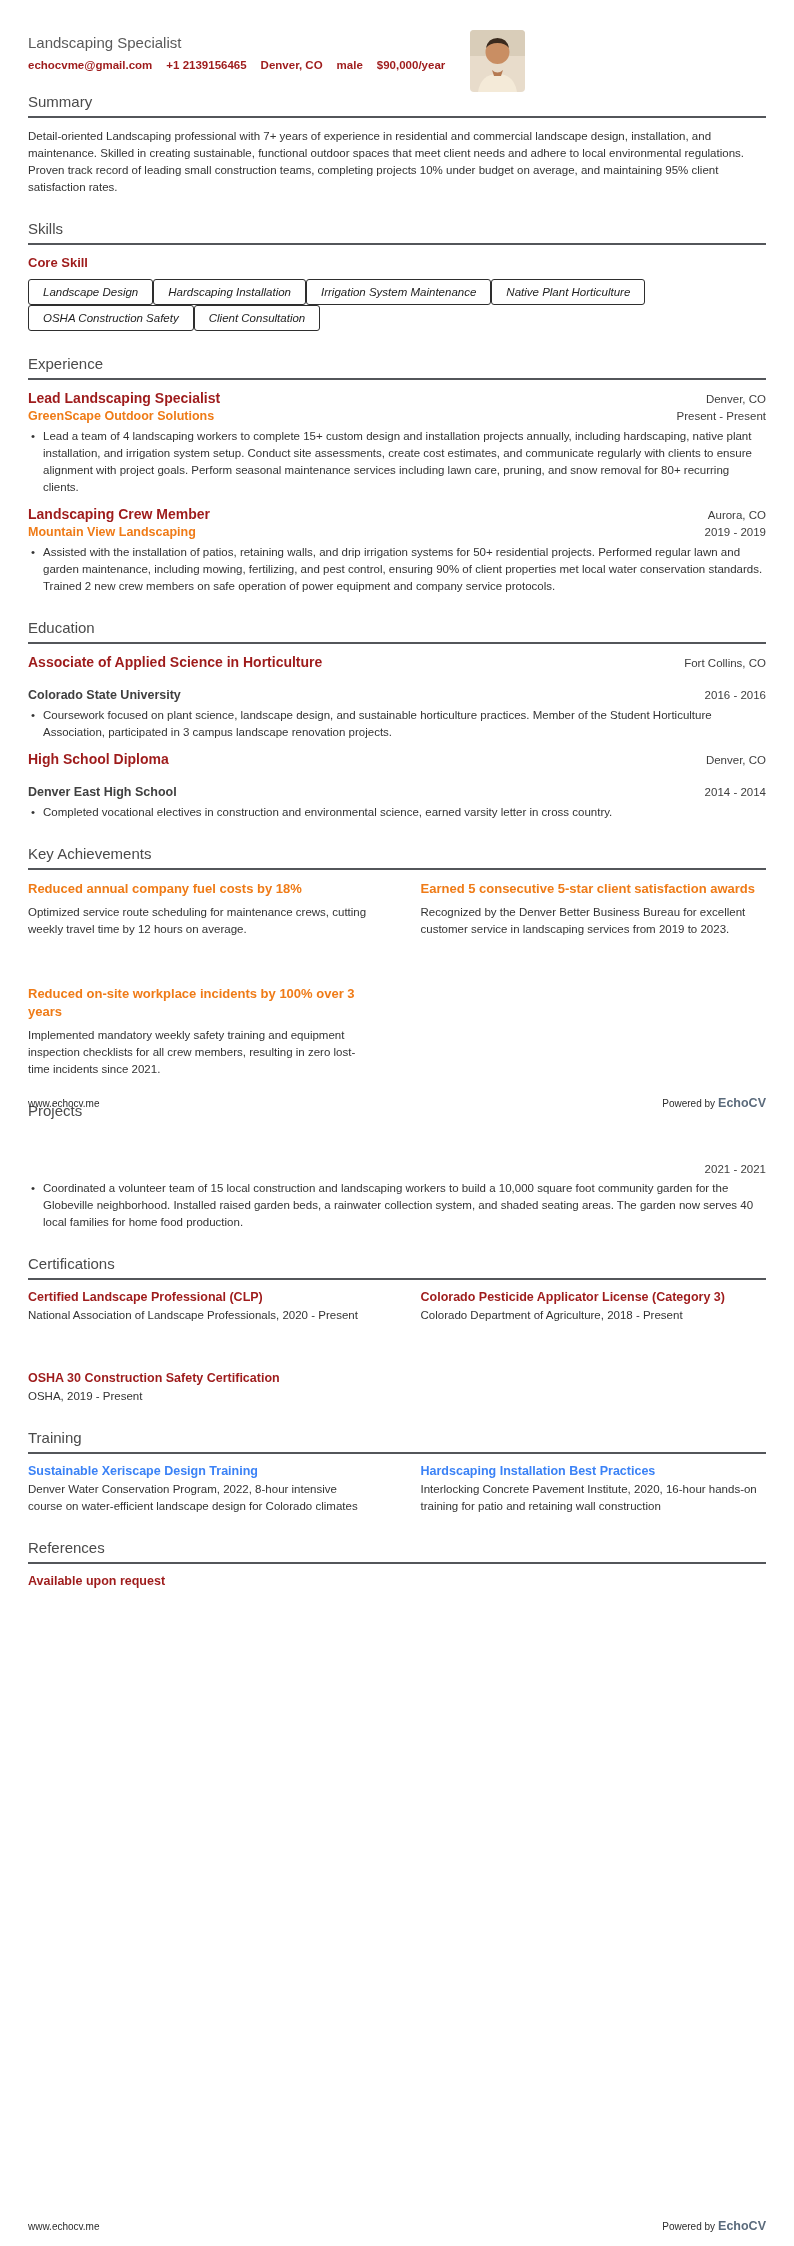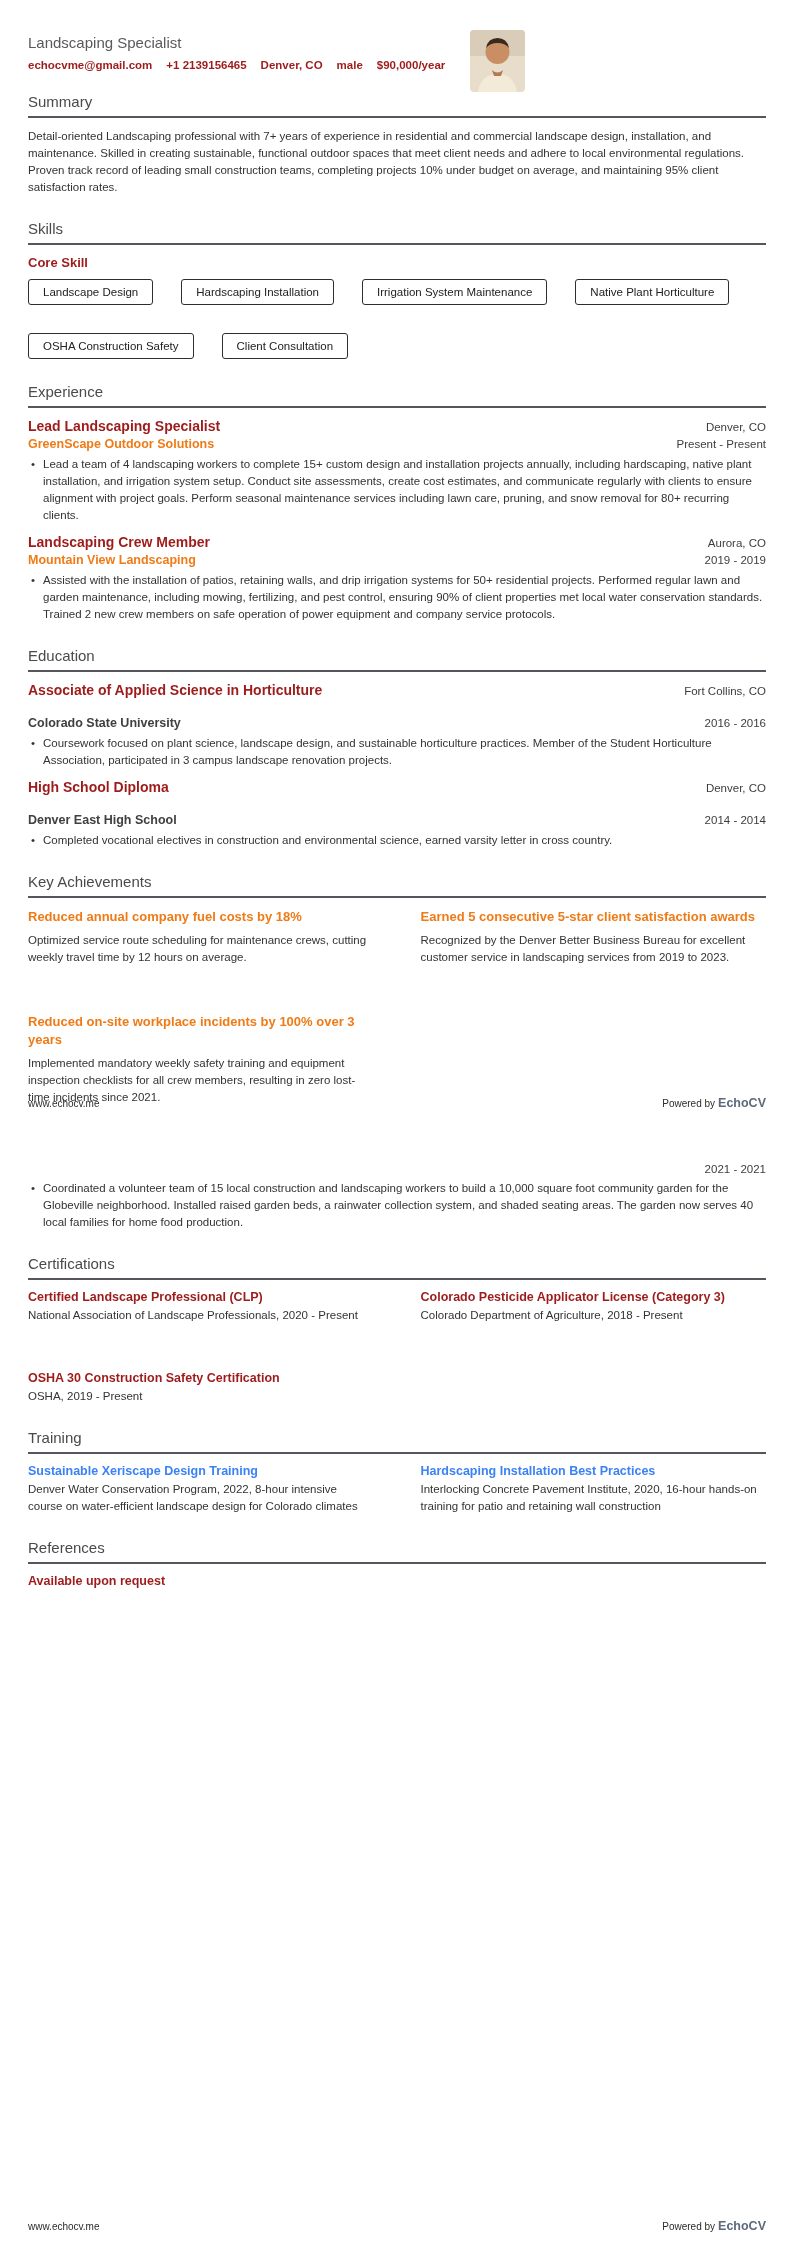--- a/index.html
+++ b/index.html
@@ -27,21 +27,21 @@
   .entry-title { font-size:14px; font-weight:700; color:#9e1b1b; }
   .entry-company { font-size:12.5px; font-weight:700; color:#ef7b17; margin-top:3px; }
   .entry-school { font-size:12.5px; font-weight:700; color:#404040; margin-top:18px; }
   .meta { font-size:11.5px; color:#3d3d3d; white-space:nowrap; }
   .body-text { font-size:11.5px; line-height:17px; color:#333; }
   .bullet { position:relative; padding-left:15px; margin-top:5px; font-size:11.5px; line-height:17px; color:#333; }
   .bullet::before { content:"•"; position:absolute; left:3px; top:0; color:#333; }
 
   
   .group-label { font-size:13px; font-weight:700; color:#9e1b1b; margin-bottom:9px; }
-  .chips { display:flex; flex-wrap:wrap; gap:28px; }
+  .chips { display:flex; flex-wrap:wrap; gap:0;font-style:italic; }
   .chip { border:1.5px solid #2e2e2e; border-radius:3px; background:#fff; padding:6px 14px; font-size:11.5px; color:#222; }
 
   
   .grid2 { display:grid; grid-template-columns:1fr 1fr; column-gap:34px; row-gap:16px;gap:47px; }
   .ach-title { font-size:13px; font-weight:700; color:#ef7b17; line-height:18px; margin-bottom:6px; }
   .cert-title { font-size:12.5px; font-weight:700; color:#9e1b1b; margin-bottom:3px; }
   .train-title { font-size:12.5px; font-weight:700; color:#3b82f6; margin-bottom:3px; }
   .refs-text { font-size:12.5px; font-weight:700; color:#9e1b1b; }
 
   .date-line { text-align:right; margin-top:4px; }

